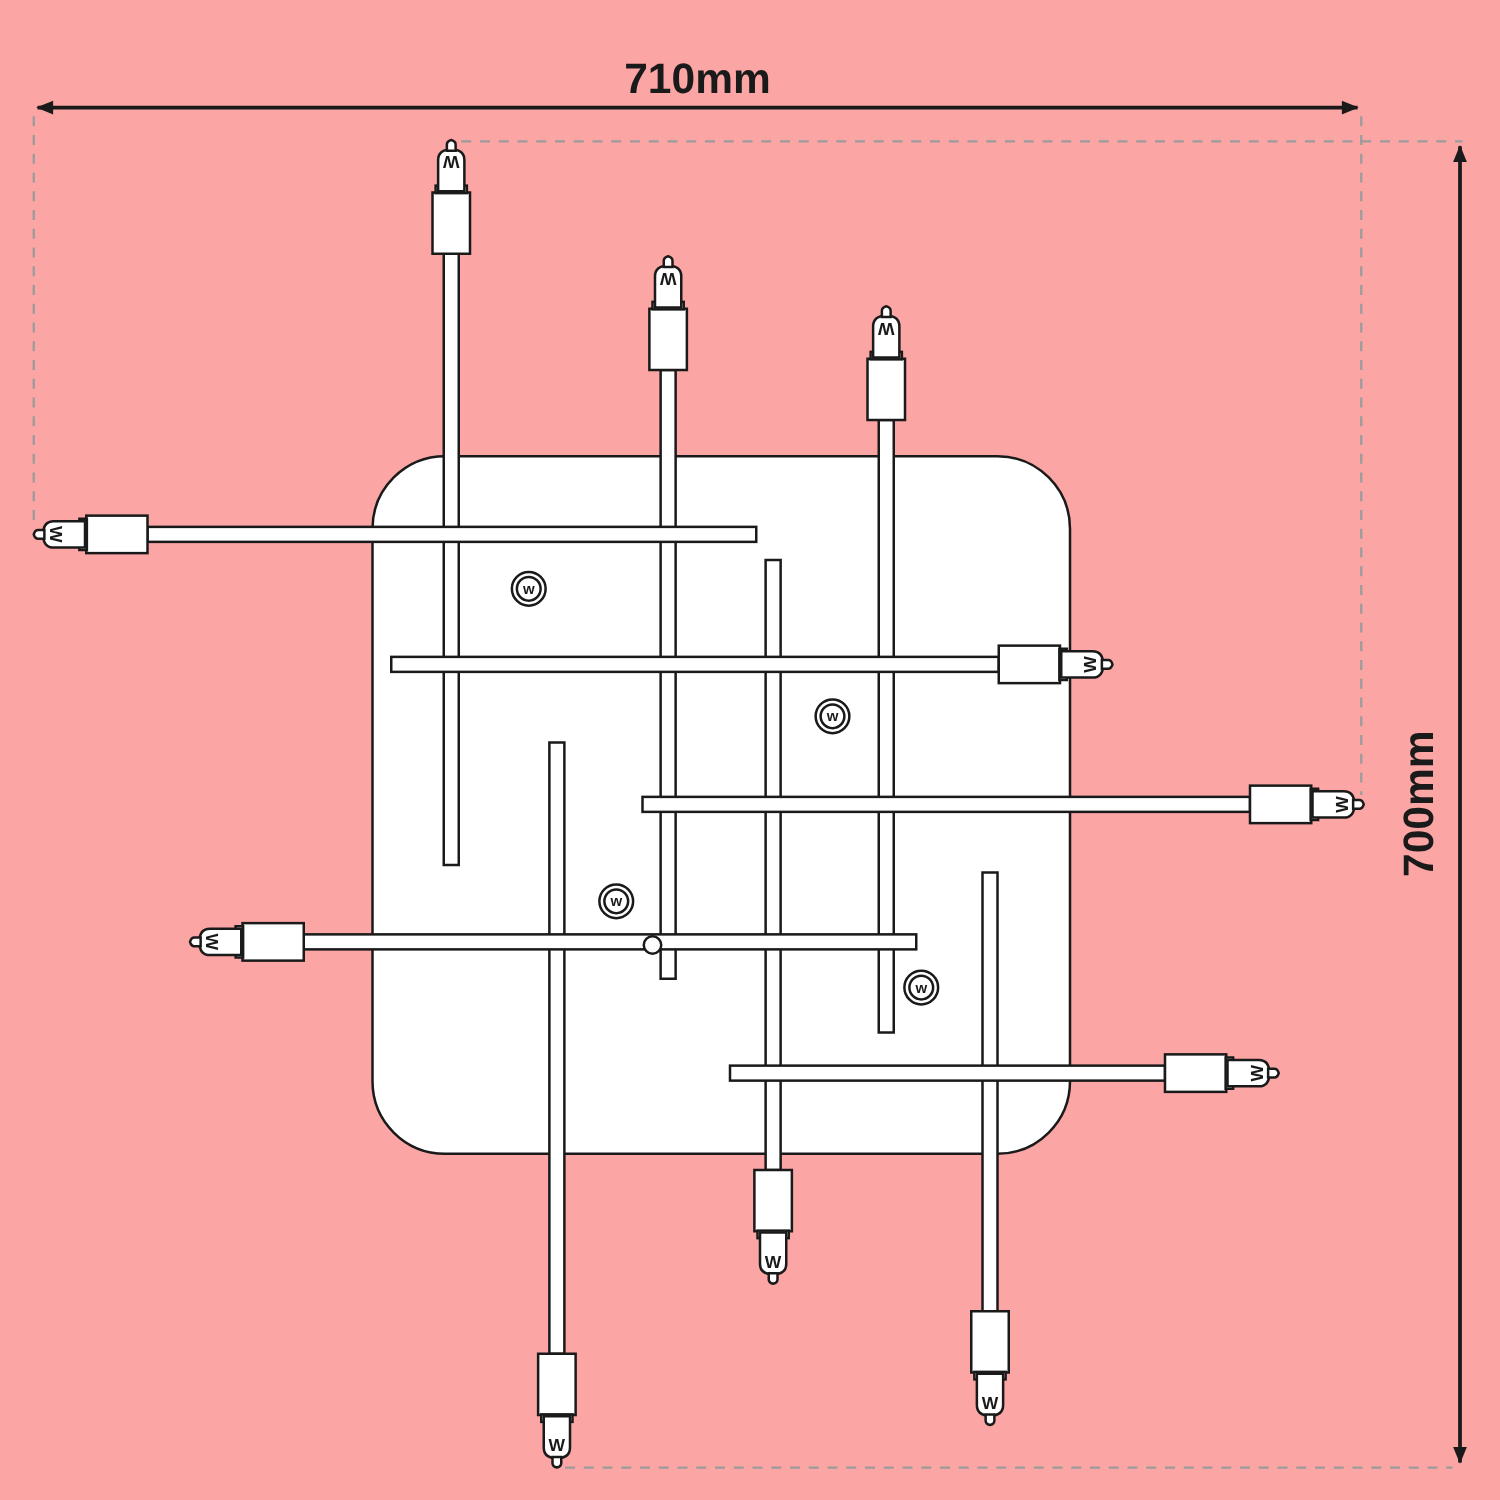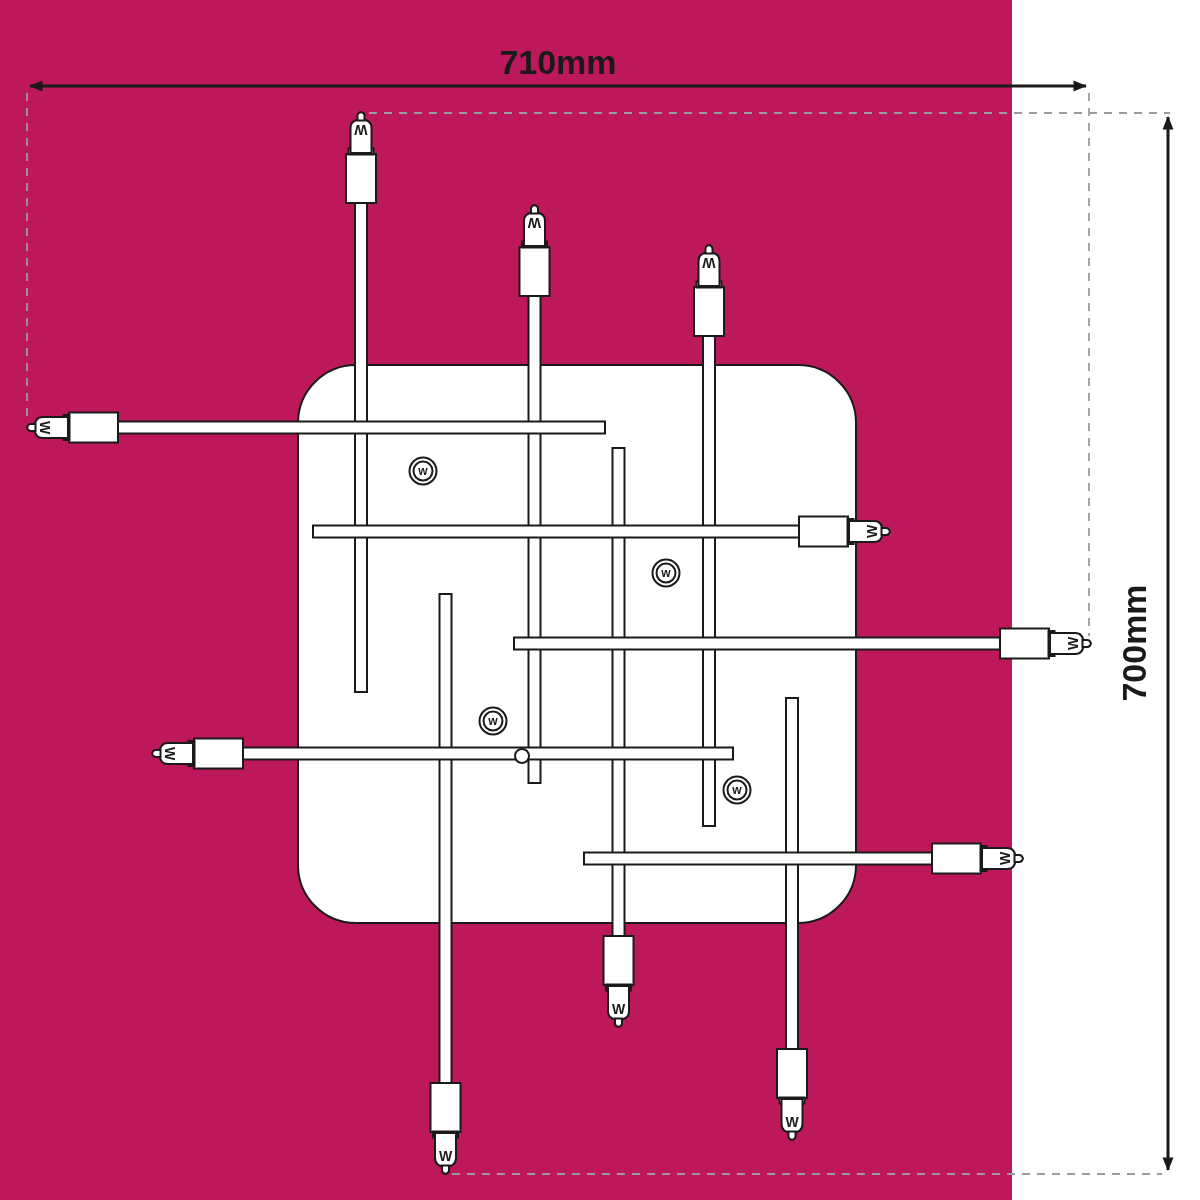--- a/index.html
+++ b/index.html
@@ -1,16 +1,16 @@
 <!DOCTYPE html>
 <html><head>
 <meta charset="utf-8">
 <style>
   html,body{margin:0;padding:0;background:#ffffff;}
-  .stage{width:1012px;height:1200px;position:relative;background:#be185d;}
+  .stage{width:1200px;height:1200px;position:relative;background:#fca5a5;}
   svg{display:block;}
   .outline{fill:#ffffff;stroke:#1a1a1a;stroke-width:2;}
   .plate{fill:#ffffff;stroke:#1a1a1a;stroke-width:2;}
   .dim-line{stroke:#1a1a1a;stroke-width:3;fill:none;}
   .guide{stroke:#9b9b9b;stroke-width:1.8;stroke-dasharray:8 7;fill:none;}
   .ah{fill:#1a1a1a;stroke:none;}
   .dim-label{font:700 34px "Liberation Sans", sans-serif;fill:#1a1a1a;}
   .bw{font:700 14px "Liberation Sans", sans-serif;fill:#1a1a1a;text-anchor:middle;}
   .mw{font:700 12px "Liberation Sans", sans-serif;fill:#1a1a1a;text-anchor:middle;}
 </style>

